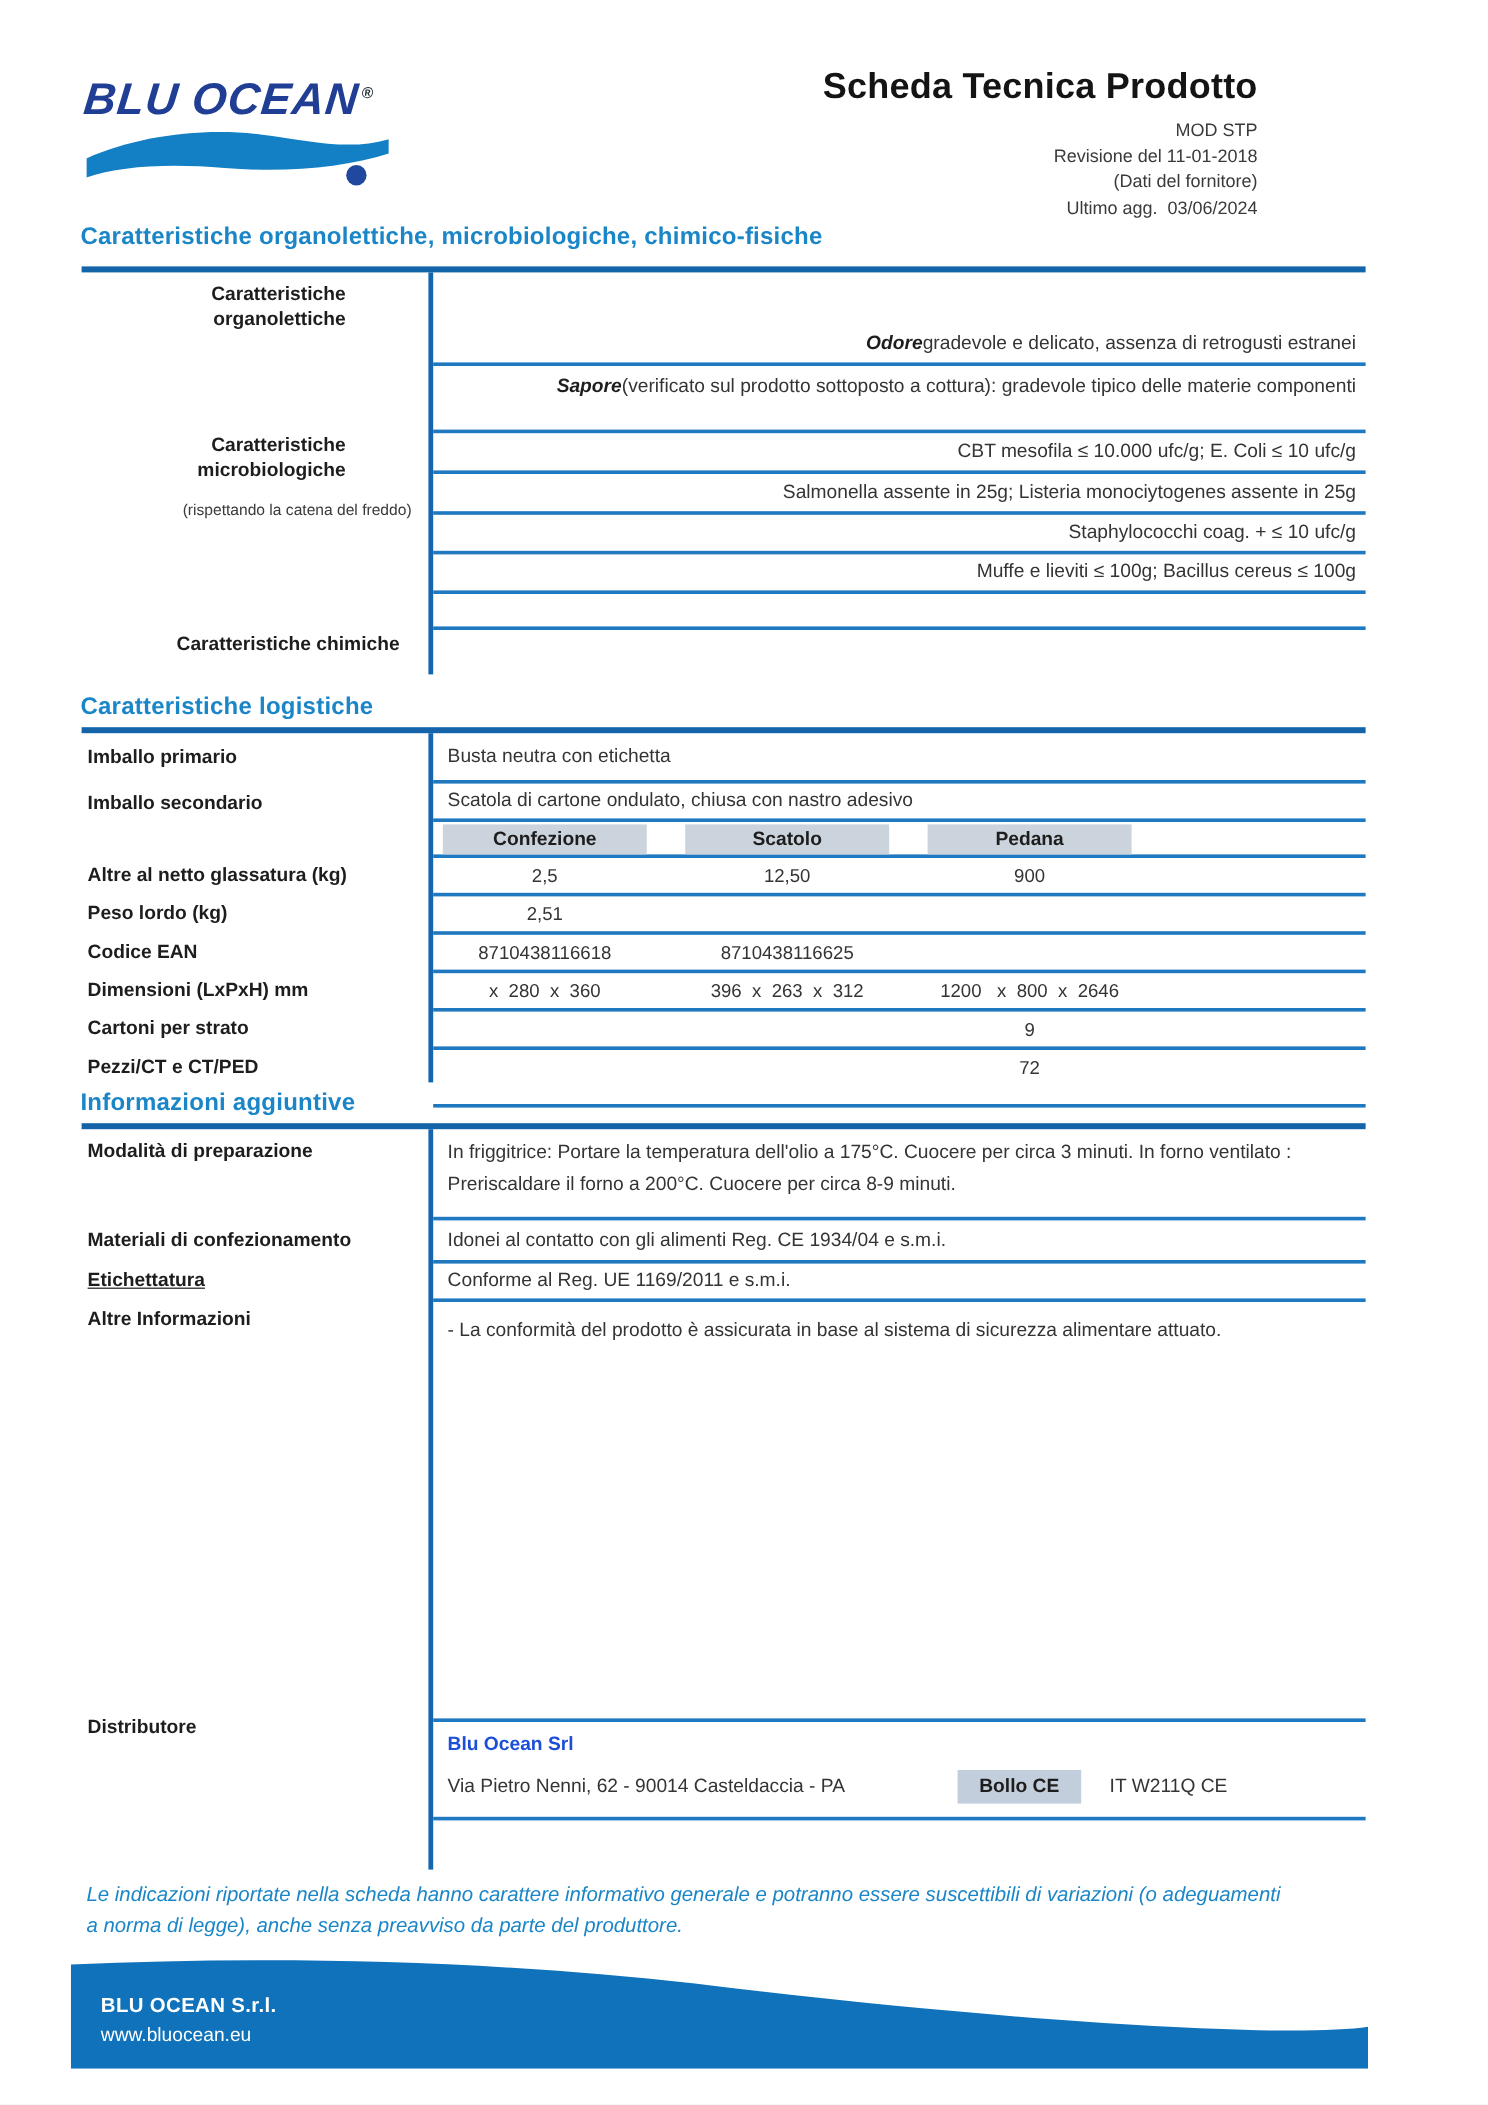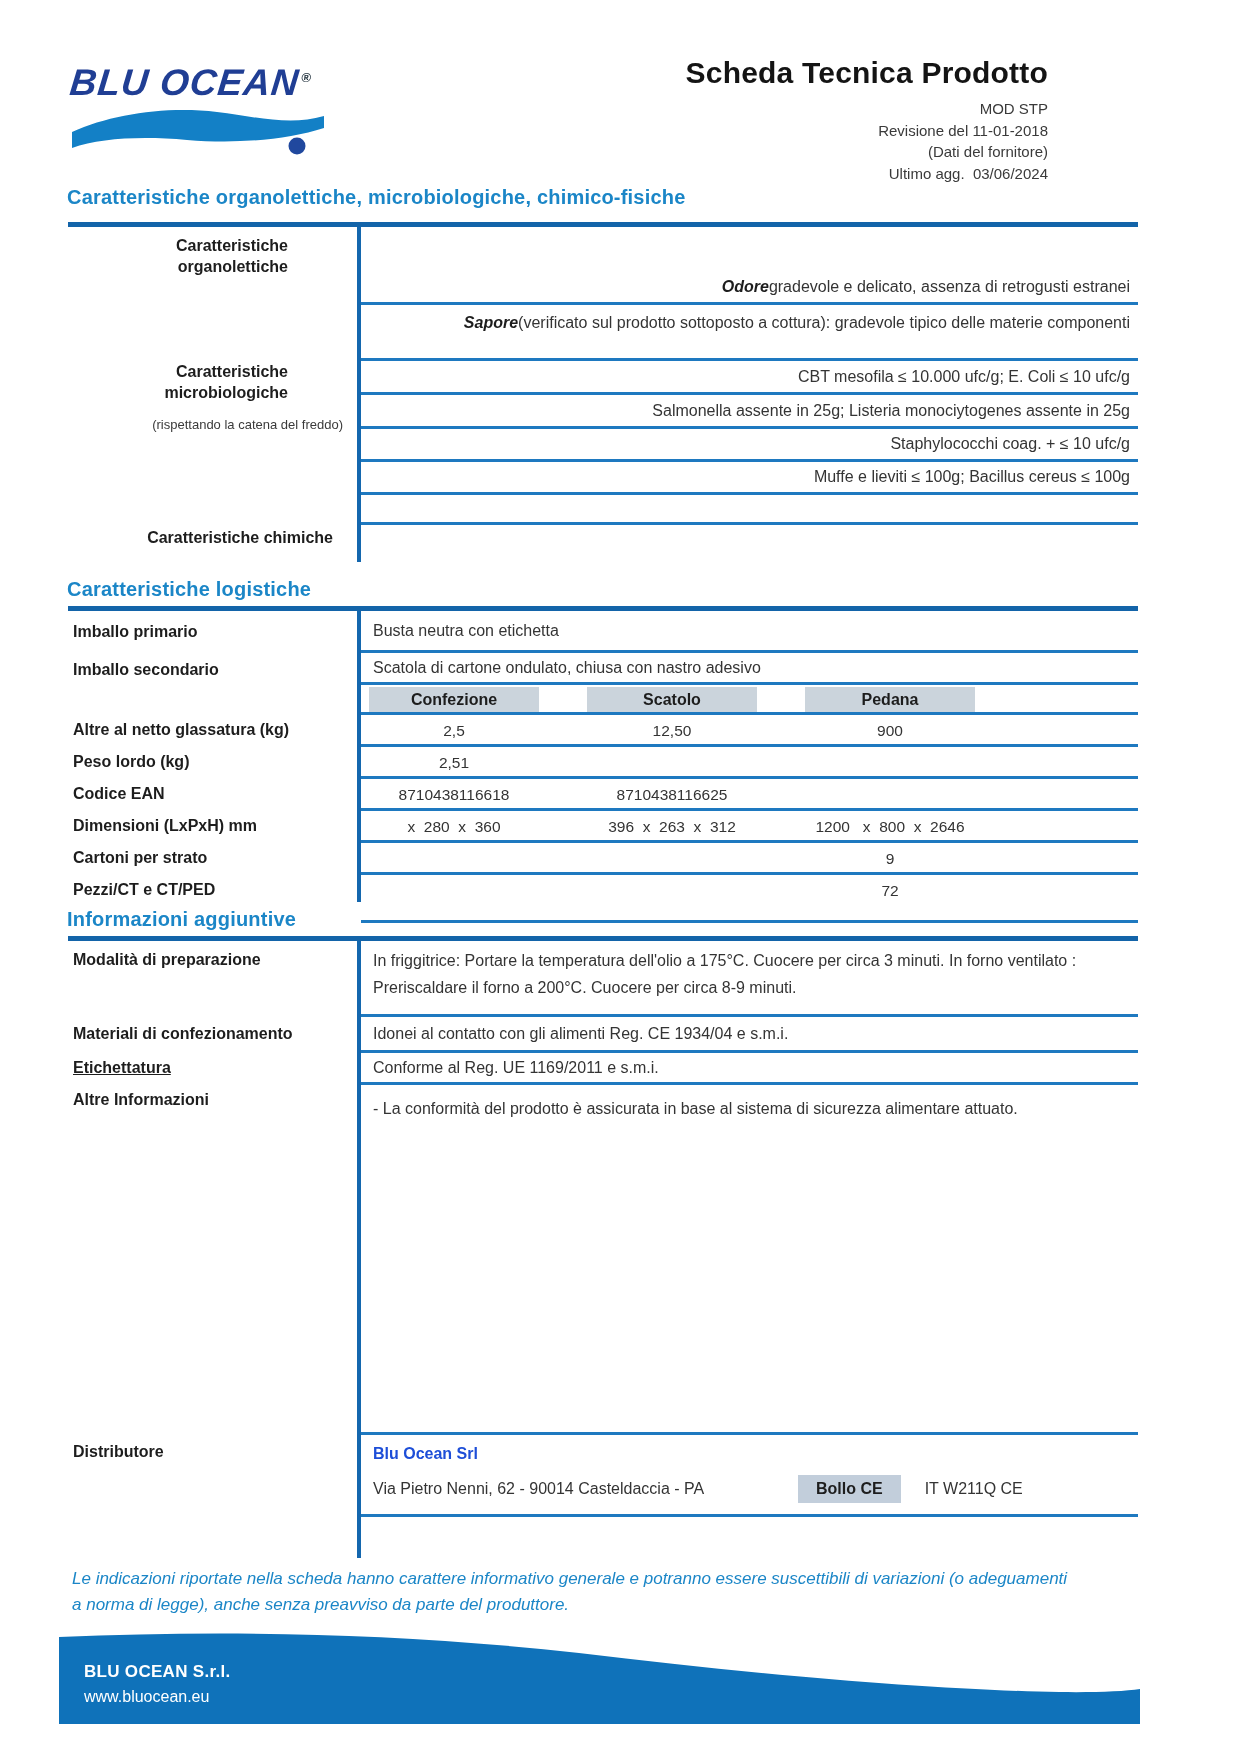--- a/index.html
+++ b/index.html
@@ -24,21 +24,21 @@
   .sec-head { position:absolute; left:67px; font-size:20px; font-weight:bold; color:#1b86c7; letter-spacing:.2px; }
   
   .tbl { position:absolute; left:68px; width:1070px; border-top:5px solid #1364a9; }
   .vline { position:absolute; left:289px; top:0; width:4px; height:100%; background:#1467ae; }
   .llabel { position:absolute; left:5px; width:270px; font-size:16px; font-weight:bold; color:#1d1d1d; line-height:21px; }
   .lnote { position:absolute; left:5px; width:270px; font-size:13px; color:#3a3a3a; }
   .rrow { position:absolute; left:293px; right:0; border-bottom:3px solid #1e79c0; font-size:16px; color:#343434; }
   .rrow.open { border-bottom:none; }
   .rrow .pad { padding-left:12px; padding-right:8px; }
   .ilabel { font-weight:bold; font-style:italic; display:inline-block; width:106px; color:#1d1d1d; }
-  .cols { display:grid; grid-template-columns:170px 170px 170px; column-gap:48px; padding-left:8px; }
+  .cols { display:grid; grid-template-columns:170px 170px 170px; column-gap:32px; padding-left:8px; }
   .colhead { background:#cbd4dc; text-align:center; font-weight:bold; font-size:16px; color:#1d1d1d; height:25px; line-height:25px; }
   .cval { text-align:center; font-size:15.5px; white-space:pre; }
   .dist-name { font-weight:bold; font-size:16px; color:#1d4ed8; padding:10px 0 0 12px; }
   .dist-line { display:flex; align-items:center; margin-top:12px; padding-left:12px; }
   .dist-addr { width:425px; font-size:16px; }
   .bollo { background:#c2cedb; font-weight:bold; font-size:16px; color:#1d1d1d; padding:5px 18px; }
   .bollo-val { margin-left:24px; font-size:16px; }
   
   .disclaimer {
     position:absolute; left:72px; top:1566px; width:1000px;
@@ -170,21 +170,21 @@
   </div>
 
   <div class="sec-head" style="top:908px;">Informazioni aggiuntive</div>
 
   <div class="tbl" style="top:936px; height:622px;">
     <div class="vline"></div>
     <div class="llabel" style="top:8px;">Modalità di preparazione</div>
     <div class="llabel" style="top:82px;">Materiali di confezionamento</div>
     <div class="llabel" style="top:116px;text-decoration:underline;">Etichettatura</div>
     <div class="llabel" style="top:148px;">Altre Informazioni</div>
-    <div class="llabel" style="top:500px;">Distributore</div>
+    <div class="llabel" style="top:488px;">Distributore</div>
 
     <div class="rrow" style="top:0; height:76px;">
       <div class="pad" style="padding-top:6px; line-height:27px;">In friggitrice: Portare la temperatura dell'olio a 175°C. Cuocere per circa 3 minuti. In forno ventilato : Preriscaldare il forno a 200°C. Cuocere per circa 8-9 minuti.</div>
     </div>
     <div class="rrow" style="top:76px; height:36px;">
       <div class="pad" style="padding-top:8px;">Idonei al contatto con gli alimenti Reg. CE 1934/04 e s.m.i.</div>
     </div>
     <div class="rrow" style="top:112px; height:32px;">
       <div class="pad" style="padding-top:6px;">Conforme al Reg. UE 1169/2011 e s.m.i.</div>
     </div>

